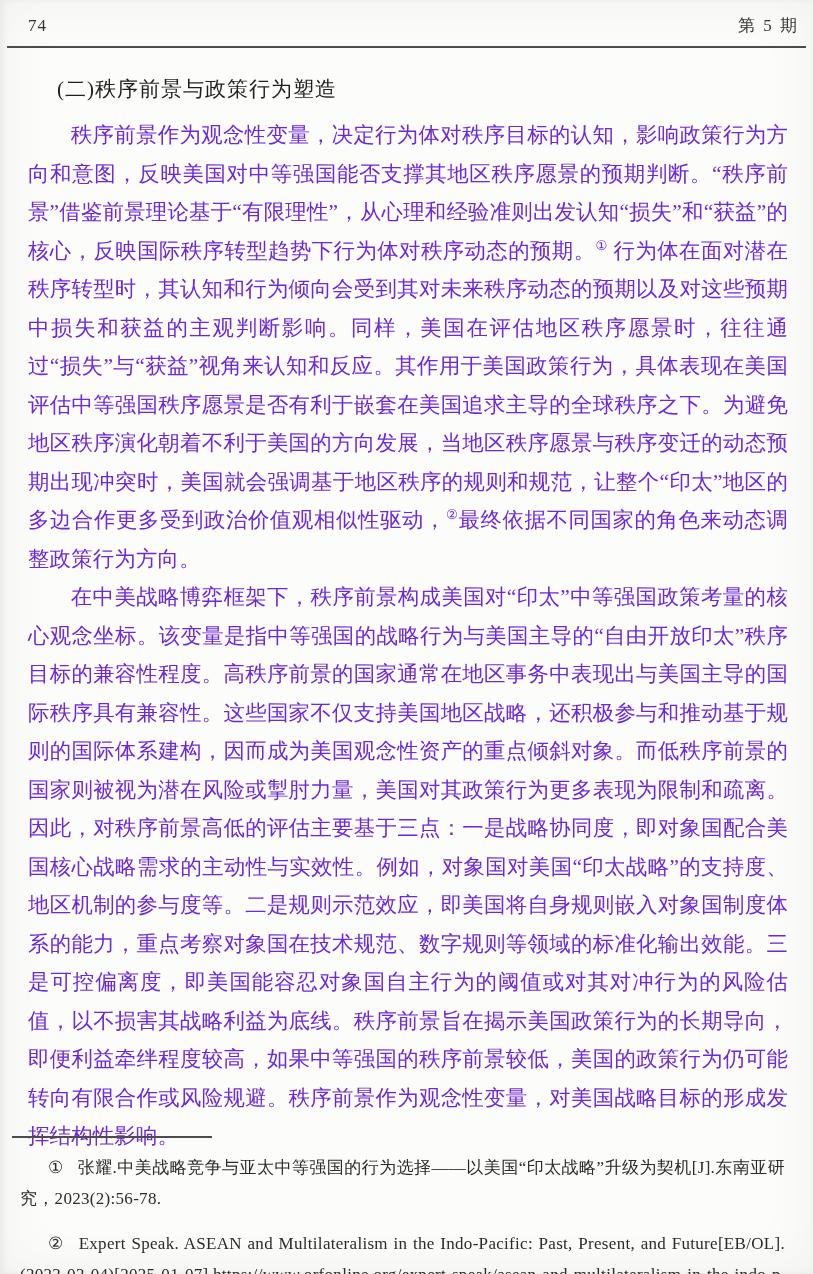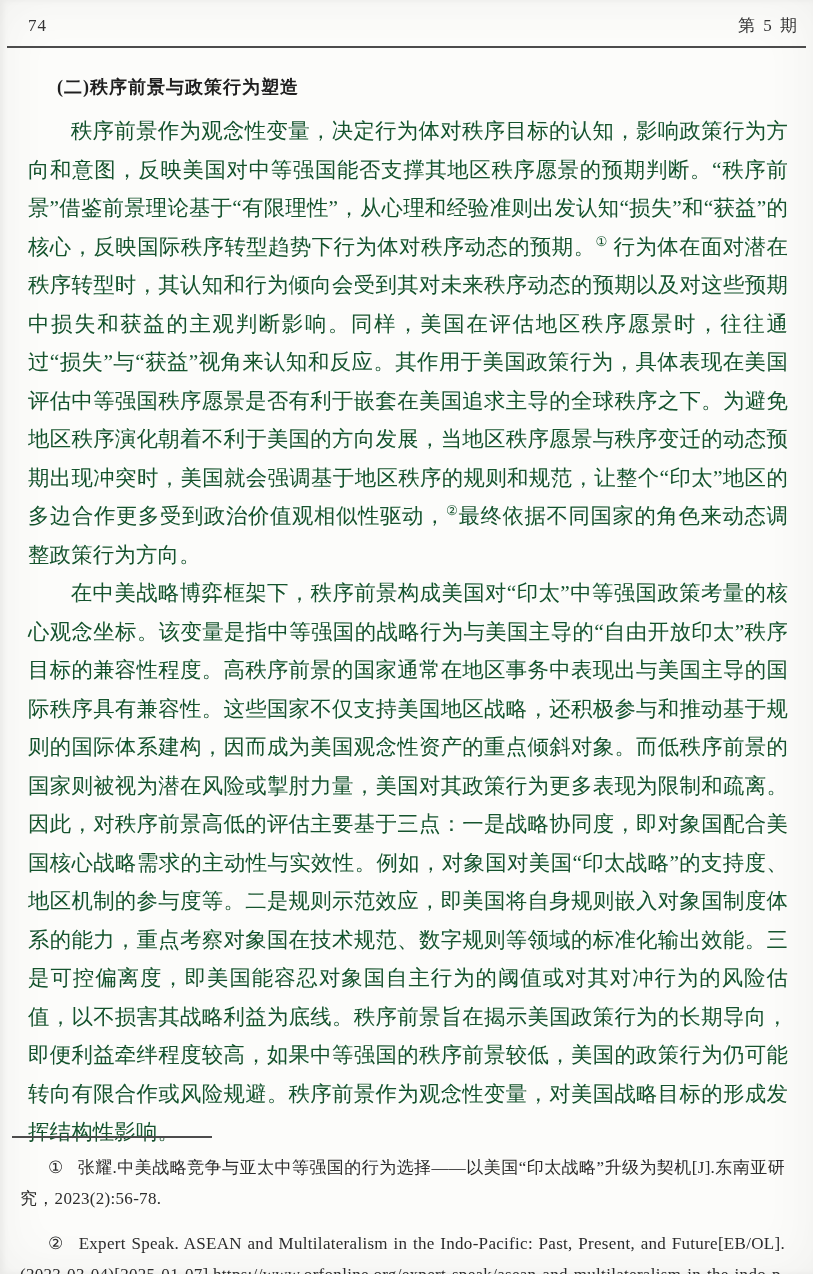--- a/index.html
+++ b/index.html
@@ -23,36 +23,36 @@
   .hdr .title{letter-spacing:5px;}
   .hdr .issue{letter-spacing:2px;}
   .hdr-rule{
     border:none;border-top:2px solid #4c4c4c;
     margin:9px 7px 0 7px;height:0;
   }
   
   .heading{
     margin:27px 25px 0 28px;
     text-indent:29px;
-    font-size:18px;font-weight:700;color:#1f1f1f;
+    font-size:21px;font-weight:400;color:#1f1f1f;
     letter-spacing:1px;
   }
   
   .body{
     margin-top:13px;
     padding:0 25px 0 28px;
   }
   .para{
     margin:0;
     font-size:21.4px;
     line-height:38.5px;
     text-align:justify;
     text-indent:2em;
     letter-spacing:.2px;
-    color:#14532d;
+    color:#6d28d9;
   }
   .sup{
     font-size:.62em;
     vertical-align:super;
     line-height:0;
   }
   
   .footnotes{
     position:absolute;left:0;right:0;top:1136px;
     padding:0 24px 0 20px;

